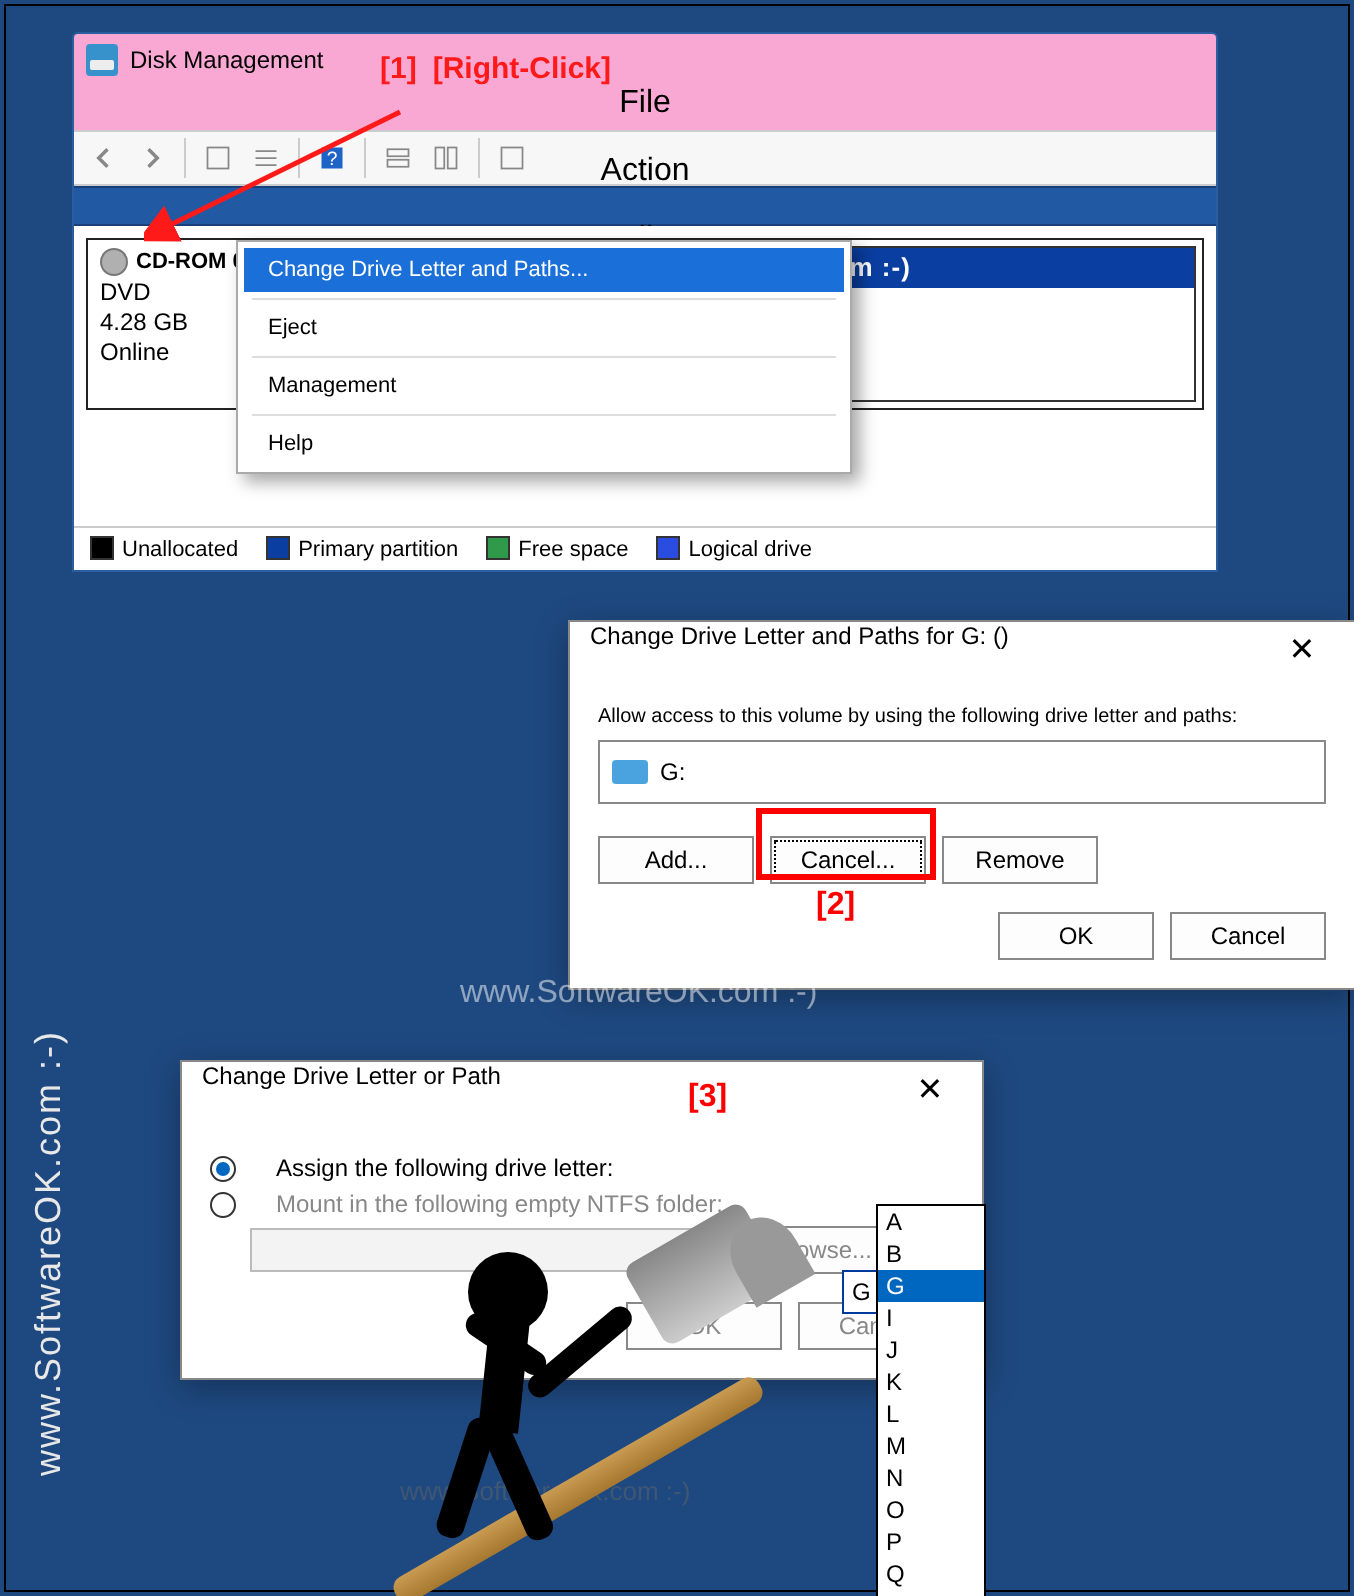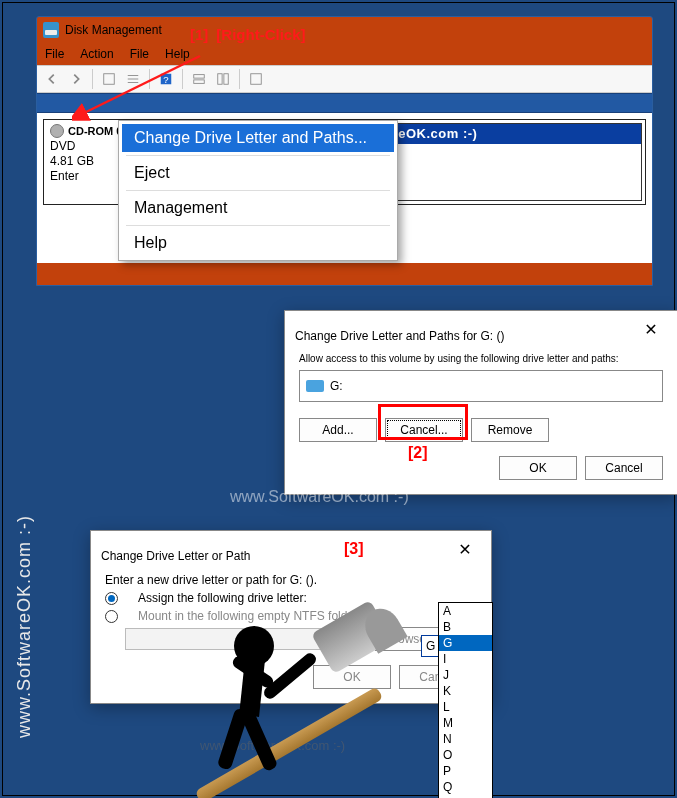--- a/index.html
+++ b/index.html
@@ -17,36 +17,36 @@
   .frame {
     position: absolute;
     inset: 2px;
     border: 1px solid #000;
     pointer-events: none;
   }
   
   .dm-window {
     position: absolute;
     left: 36px; top: 16px;
-    width: 617px; height: 270px;
-    background: #c2410c;
+    width: 573px; height: 270px;
+    background: #f9a8d4;
     border: 1px solid #2a5ea0;
     border-radius: 3px 3px 0 0;
   }
   .dm-titlebar {
     height: 26px;
     display: flex;
     align-items: center;
     gap: 6px;
     padding: 0 6px;
     font-size: 12px;
   }
   .dm-icon { width: 16px; height: 16px; background: #3792cb; border-radius: 2px; position: relative; }
   .dm-icon::after { content:""; position:absolute; left:2px; top:8px; width:12px; height:5px; background:#ededed; border-radius:1px; }
-  .dm-menu { height: 22px; display:flex; align-items:center; gap: 16px; padding: 0 8px; font-size: 12px; }
+  .dm-menu { height: 22px; display:flex; align-items:center; gap: 16px; padding: 0 8px; font-size: 16px; flex-direction: column; }
   .dm-menu span { cursor: default; }
   .dm-toolbar {
     height: 28px;
     border-top: 1px solid #ccc;
     border-bottom: 1px solid #ccc;
     display:flex; align-items:center; gap:2px; padding:0 4px;
     background:#f7f7f7;
   }
   .tb-btn { width: 22px; height: 22px; border:1px solid transparent; display:flex; align-items:center; justify-content:center; color:#555; }
   .tb-sep { width:1px; height:20px; background:#ccc; margin:0 3px; }
@@ -84,44 +84,44 @@
   }
   
   .dm-legend {
     height:22px; border-top:1px solid #ccc; display:flex; align-items:center; gap:14px; padding:0 8px; font-size:11px; background:#fff;
   }
   .swatch { width:12px; height:12px; display:inline-block; margin-right:4px; border:1px solid #333; vertical-align:-2px;}
   
   .ctx {
     position:absolute;
     left: 118px; top: 120px;
-    width: 280px;
+    width: 308px;
     background:#fff;
     border:1px solid #aaa;
     box-shadow: 4px 4px 8px rgba(0,0,0,0.35);
     padding: 3px;
-    font-size:16px;
+    font-size:11px;
   }
   .ctx-item {
     padding: 5px 12px;
   }
   .ctx-item.sel { background:#1a6fd8; color:#fff; }
   .ctx-sep { height:1px; background:#ddd; margin:3px 4px; }
   
   .annot1 { position:absolute; left:190px; top:26px; color:#ff1a1a; font-size:15px; font-weight:bold; display:flex; gap:8px;}
   .arrow1 { position:absolute; left:72px; top:50px; width:135px; height:72px; pointer-events:none; }
   
   .dlg {
     position:absolute;
     background:#fff;
     border:1px solid #888;
     box-shadow: 0 4px 16px rgba(0,0,0,0.3);
   }
   .dlg2 { left:284px; top:310px; width:394px; }
-  .dlg-title { height:32px; display:flex; align-items:flex-end; justify-content:space-between; padding:0 10px; font-size:12px;gap:24px; }
+  .dlg-title { height:32px; display:flex; align-items:flex-start; justify-content:space-between; padding:0 10px; font-size:12px;gap:24px; }
   .dlg-close { width:32px; height:28px; display:flex; align-items:center; justify-content:center; font-size:16px; }
   .dlg-body { padding: 10px 14px 14px; }
   .pathlist { border:1px solid #888; height:32px; background:#fff; margin:6px 0 8px; padding:4px 6px; display:flex; align-items:center; gap:6px; font-size:12px;}
   .drive-ico { width:18px; height:12px; background:#4aa3df; border-radius:2px; display:inline-block;}
   .btnrow { display:flex; gap:8px;margin-top:16px; }
   .btn { border:1px solid #888; background:#fdfdfd; height:24px; min-width:78px; padding:0 10px; font-size:12px; text-align:center; line-height:22px; }
   .btn.focus { outline:1px dotted #000; outline-offset:-3px; }
   .btnrow.right { justify-content:flex-end; margin-top:14px; }
   .redbox { position:absolute; border:3px solid #ff0000; pointer-events:none; }
   .red2 { left:378px; top:404px; width:90px; height:36px; }
@@ -223,30 +223,36 @@
   </div>
   <div class="dm-bluerow"></div>
   <div class="dm-body">
     <div class="disk-panel">
       <div class="disk-left">
         <div class="hdr">
             <span class="cd-icon"></span>
             <span>CD-ROM 0</span>
           </div>
         <div>DVD</div>
-        <div>4.81 GB</div>
-        <div>Enter</div>
+        <div>4.28 GB</div>
+        <div>Online</div>
       </div>
       <div class="disk-right">
         <div class="part-box">
           <div class="part-top">www.SoftwareOK.com :-)</div>
           <div class="part-peek">ESD-ISO (G:)</div>
         </div>
       </div>
     </div>
+  </div>
+  <div class="dm-legend">
+    <span><span class="swatch" style="background:#000"></span><span>Unallocated</span></span>
+    <span><span class="swatch" style="background:#0a3ea0"></span><span>Primary partition</span></span>
+    <span><span class="swatch" style="background:#2e9a4a"></span><span>Free space</span></span>
+    <span><span class="swatch" style="background:#2a4ce0"></span><span>Logical drive</span></span>
   </div>
 </div>
 
 <div class="ctx">
   <div class="ctx-item sel">Change Drive Letter and Paths...</div>
   <div class="ctx-sep"></div>
   <div class="ctx-item">Eject</div>
   <div class="ctx-sep"></div>
   <div class="ctx-item">Management</div>
   <div class="ctx-sep"></div>
@@ -292,21 +298,20 @@
 <div class="lbl-red" style="left:408px;top:444px;">[2]</div>
 
 <div class="wm-mid">www.SoftwareOK.com :-)</div>
 
 <div class="dlg dlg3">
   <div class="dlg-title">
     <span>Change Drive Letter or Path</span>
     <div class="dlg-close">✕</div>
   </div>
   <div class="dlg-body" style="position:relative;">
-    <div>Enter a new drive letter or path for G: ().</div>
     <div class="radio-row">
       <span class="radio on"></span>
       <span>Assign the following drive letter:</span>
     </div>
     <div class="radio-row grey">
       <span class="radio"></span>
       <span>Mount in the following empty NTFS folder:</span>
     </div>
     <div class="radio-row ntfs-row" style="margin-left:20px;">
       <input disabled="" style="">

